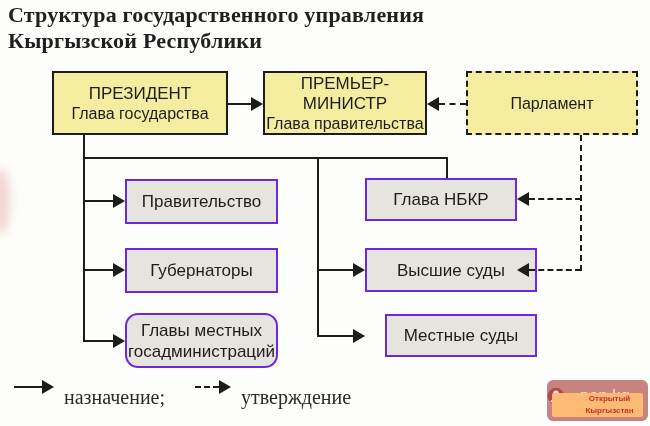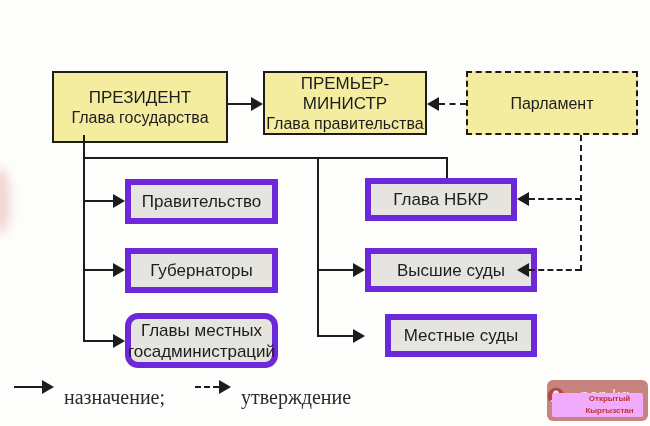--- a/index.html
+++ b/index.html
@@ -13,26 +13,26 @@
     position:absolute;left:8px;top:2px;margin:0;
     font-family:"Liberation Serif","DejaVu Serif",serif;
     font-weight:bold;font-size:22px;line-height:26px;color:#1f1f1f;
     letter-spacing:.2px;
   }
   
   .box{position:absolute;box-sizing:border-box;display:flex;flex-direction:column;
        align-items:center;justify-content:center;text-align:center;}
   .yellow{background:#f4eda0;border:2px solid #1c1c1c;}
   .yellow.dashed{border:2px dashed #1c1c1c;}
-  .gray{background:#e6e4de;border:6px solid #6d28d9;color:#222;}
+  .gray{background:#e6e4de;border:2px solid #6d28d9;color:#222;}
   .box-title{font-size:17px;color:#1d1d1d;line-height:20px;}
   .box-sub{font-size:16px;color:#1d1d1d;line-height:19px;}
   .box-label{font-size:17px;color:#1d1d1d;line-height:21px;padding:0 4px;}
 
-  .president {left:52px; top:71px; width:176px;height:72px;}
+  .president {left:52px; top:71px; width:176px;height:64px;}
   .premier   {left:263px;top:71px; width:164px;height:64px;}
   .parliament{left:466px;top:71px; width:172px;height:64px;}
 
   .government {left:125px;top:179px;width:153px;height:45px;}
   .governors  {left:125px;top:248px;width:153px;height:45px;}
   .localheads {left:125px;top:313px;width:153px;height:55px;border-radius:13px;}
   .nbkr       {left:365px;top:178px;width:152px;height:43px;text-align:right;}
   .supcourts  {left:365px;top:248px;width:172px;height:44px;}
   .loccourts  {left:365px;top:314px;width:152px;height:43px;margin-left:20px;}
 
@@ -74,33 +74,34 @@
   .leg-darr .head{position:absolute;right:-12px;top:-8px;width:0;height:0;
     border-left:12px solid #1c1c1c;border-top:7px solid transparent;border-bottom:7px solid transparent;}
 
   
   .logo{position:absolute;left:547px;top:380px;width:101px;height:41px;
     background:#c9837f;border-radius:6px;}
   .logo-top{display:flex;align-items:center;justify-content:flex-start;gap:15px;
     padding-top:7px;}
   .logo-site{font-size:16px;color:#f6e2e1;letter-spacing:.3px;}
   .logo-caption{position:absolute;left:5px;right:5px;bottom:4px;
-    background:#f0abfc;color:#bf332c;border-radius:2px;
+    background:#fdba74;color:#bf332c;border-radius:2px;
     font-size:8px;font-weight:bold;text-align:center;line-height:12px;padding-left:24px;}
 
   .smudge{position:absolute;left:-8px;top:168px;width:18px;height:66px;
     background:#f0d5d2;border-radius:50%;filter:blur(5px);}
 </style>
 </head>
 <body>
 
 <div class="canvas">
 
   <div class="smudge"></div>
 
+  <h1 class="page-title"><span>Структура государственного управления</span><br><span>Кыргызской Республики</span></h1>
 
   <div class="box yellow president">
     <div class="box-title">ПРЕЗИДЕНТ</div>
     <div class="box-sub">Глава государства</div>
   </div>
   <div class="box yellow premier">
     <div class="box-title">ПРЕМЬЕР-МИНИСТР</div>
     <div class="box-sub">Глава правительства</div>
   </div>
   <div class="box yellow dashed parliament">

